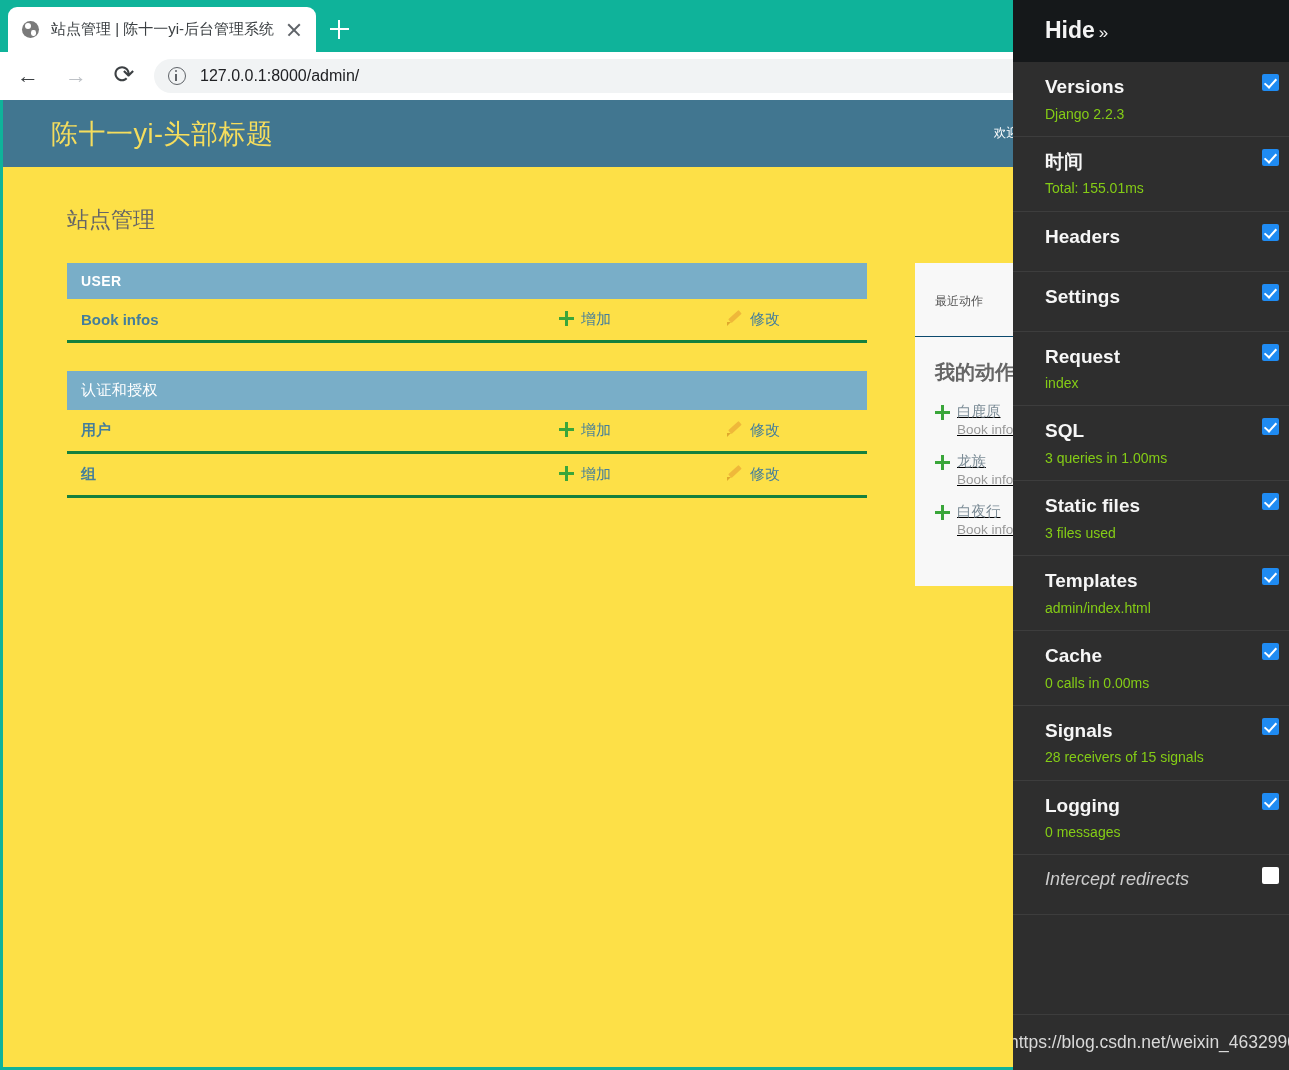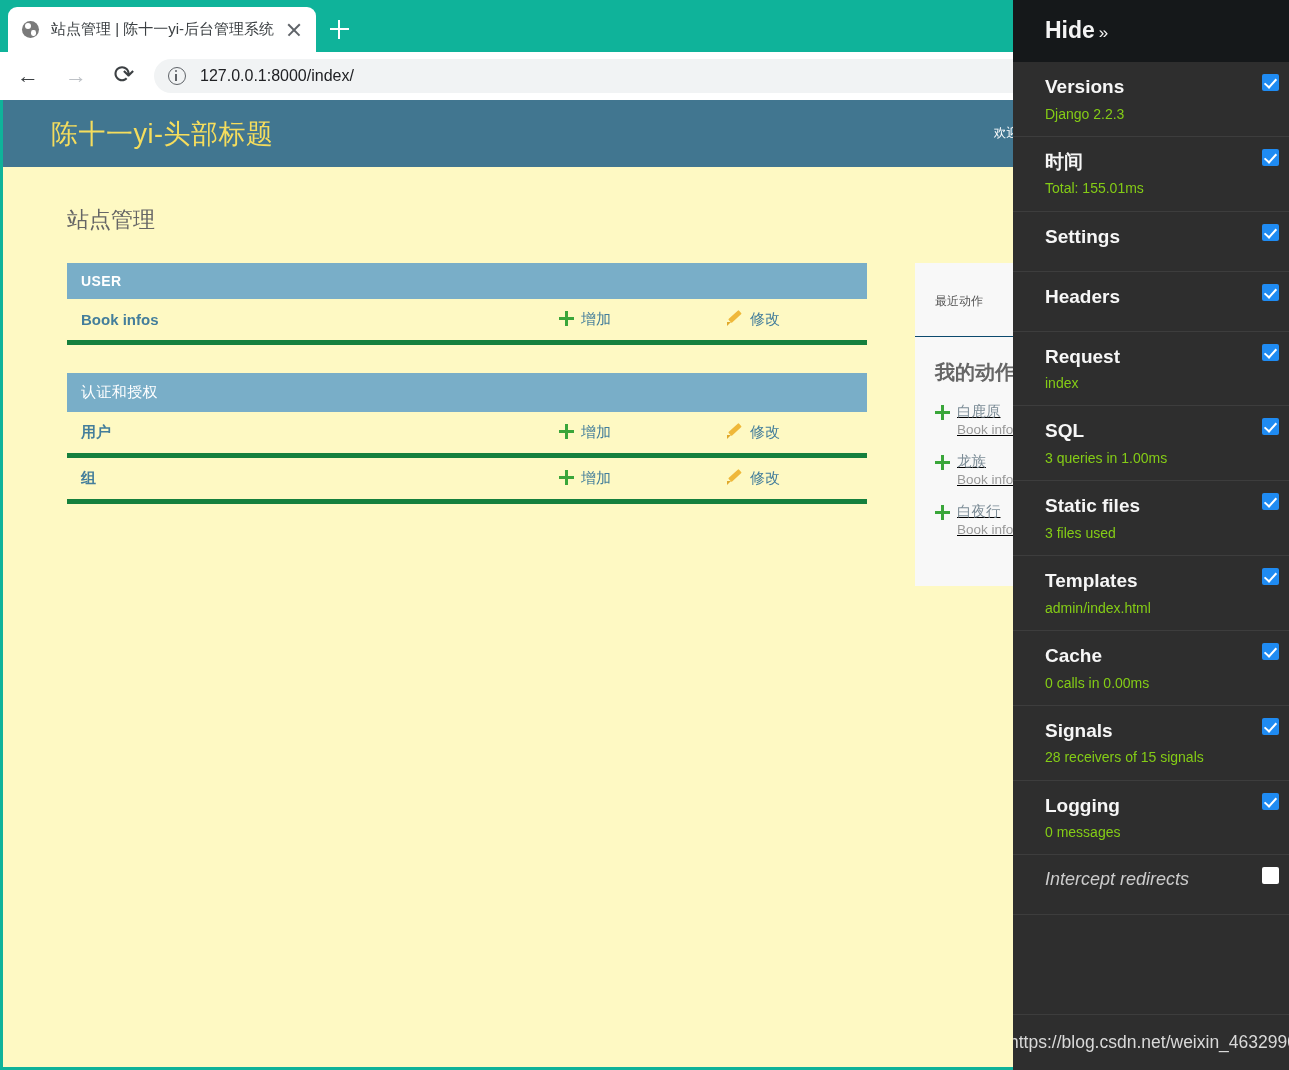--- a/index.html
+++ b/index.html
@@ -193,21 +193,21 @@
   #menu-dots { width: 34px; margin-right: 8px; }
   #menu-dots i {
     display: block; width: 3.6px; height: 3.6px; border-radius: 50%;
     background: #5f6368; margin: 2.1px 0;
   }
 
   
   #viewport {
     position: absolute; top: 100px; left: 3px;
     width: 1283px; height: 967px;
-    background: #fef9c3;
+    background: #fde047;
     overflow: hidden;
   }
 
   
   #dj-header {
     height: 67px; background: #417690;
     display: flex; align-items: center;
     padding: 0 42px 0 48px;
   }
   #dj-branding {
@@ -237,21 +237,21 @@
 
   .app-module { margin-bottom: 28px; }
   .app-module table { width: 100%; border-collapse: collapse; }
   .app-module caption {
     background: #79aec8; color: #ffffff;
     font-size: 14px; font-weight: bold;
     text-align: left; padding: 10px 14px;
     letter-spacing: 0.4px;
   }
   .app-module caption.cn { font-weight: normal; font-size: 15px; }
-  .app-module tbody tr { border-bottom: 5px solid #15803d; }
+  .app-module tbody tr { border-bottom: 3px solid #15803d; }
   .app-module td { padding: 11px 14px; font-size: 15px; vertical-align: middle; }
   .app-module td.model-name { width: 58%; }
   .app-module td.model-name a {
     color: #447e9b; text-decoration: none; font-weight: bold;
   }
   .app-module td.addlink, .app-module td.changelink {
     width: 21%; text-align: left; padding-left: 28px;
   }
   .app-module td.addlink a, .app-module td.changelink a {
     color: #447e9b; text-decoration: none; font-size: 15px;
@@ -385,21 +385,21 @@
     <div class="winbtn" id="btn-max"></div>
     <div class="winbtn" id="btn-close"></div>
   </div>
 
   <div id="toolbar">
     <div class="navbtn" id="nav-back"></div>
     <div class="navbtn" id="nav-forward"></div>
     <div class="navbtn" id="nav-reload"></div>
     <div id="omnibox">
       <span id="site-info-icon"></span>
-      <span id="url-text">127.0.0.1:8000/index/</span>
+      <span id="url-text">127.0.0.1:8000/admin/</span>
       <span id="bookmark-star">★</span>
     </div>
     <div class="tbicon" id="ext-puzzle">
       <svg viewBox="0 0 24 24" aria-hidden="true">
           <path d="M20.5 11H19V7c0-1.1-.9-2-2-2h-4V3.5a2.5 2.5 0 1 0-5 0V5H4c-1.1 0-2 .9-2 2v3.8h1.5a2.7 2.7 0 0 1 0 5.4H2V20c0 1.1.9 2 2 2h3.8v-1.5a2.7 2.7 0 0 1 5.4 0V22H17c1.1 0 2-.9 2-2v-4h1.5a2.5 2.5 0 0 0 0-5z"></path>
         </svg>
     </div>
     <div class="tbicon">
       <span id="profile-avatar"></span>
     </div>
@@ -506,25 +506,25 @@
           <div class="ddt-label">Versions</div>
           <div class="ddt-sub">Django 2.2.3</div>
           <span class="ddt-check"></span>
         </div>
         <div class="ddt-panel">
           <div class="ddt-label">时间</div>
           <div class="ddt-sub">Total: 155.01ms</div>
           <span class="ddt-check"></span>
         </div>
         <div class="ddt-panel">
+          <div class="ddt-label">Headers</div>
+          <span class="ddt-check"></span>
+        </div>
+        <div class="ddt-panel">
           <div class="ddt-label">Settings</div>
-          <span class="ddt-check"></span>
-        </div>
-        <div class="ddt-panel">
-          <div class="ddt-label">Headers</div>
           <span class="ddt-check"></span>
         </div>
         <div class="ddt-panel">
           <div class="ddt-label">Request</div>
           <div class="ddt-sub">index</div>
           <span class="ddt-check"></span>
         </div>
         <div class="ddt-panel">
           <div class="ddt-label">SQL</div>
           <div class="ddt-sub">3 queries in 1.00ms</div>

